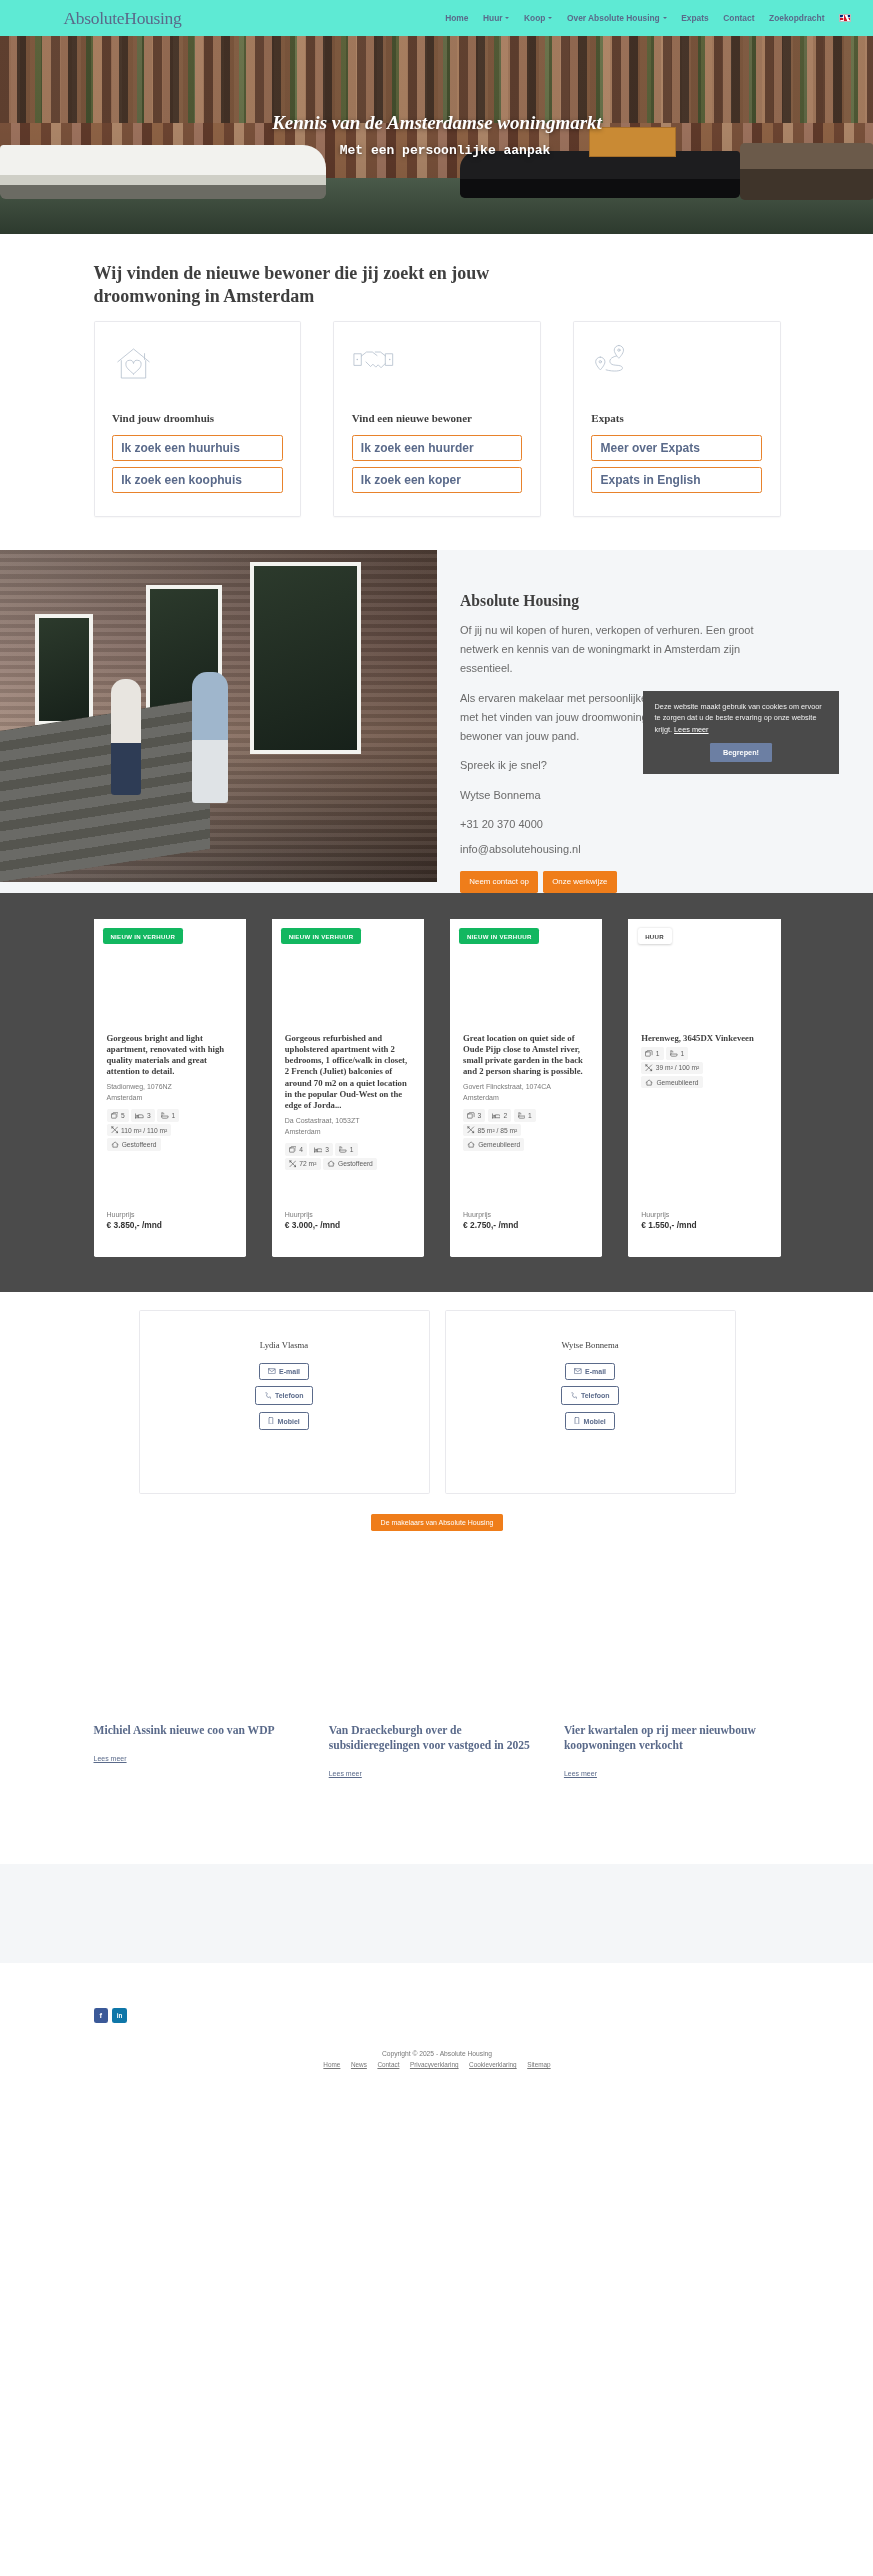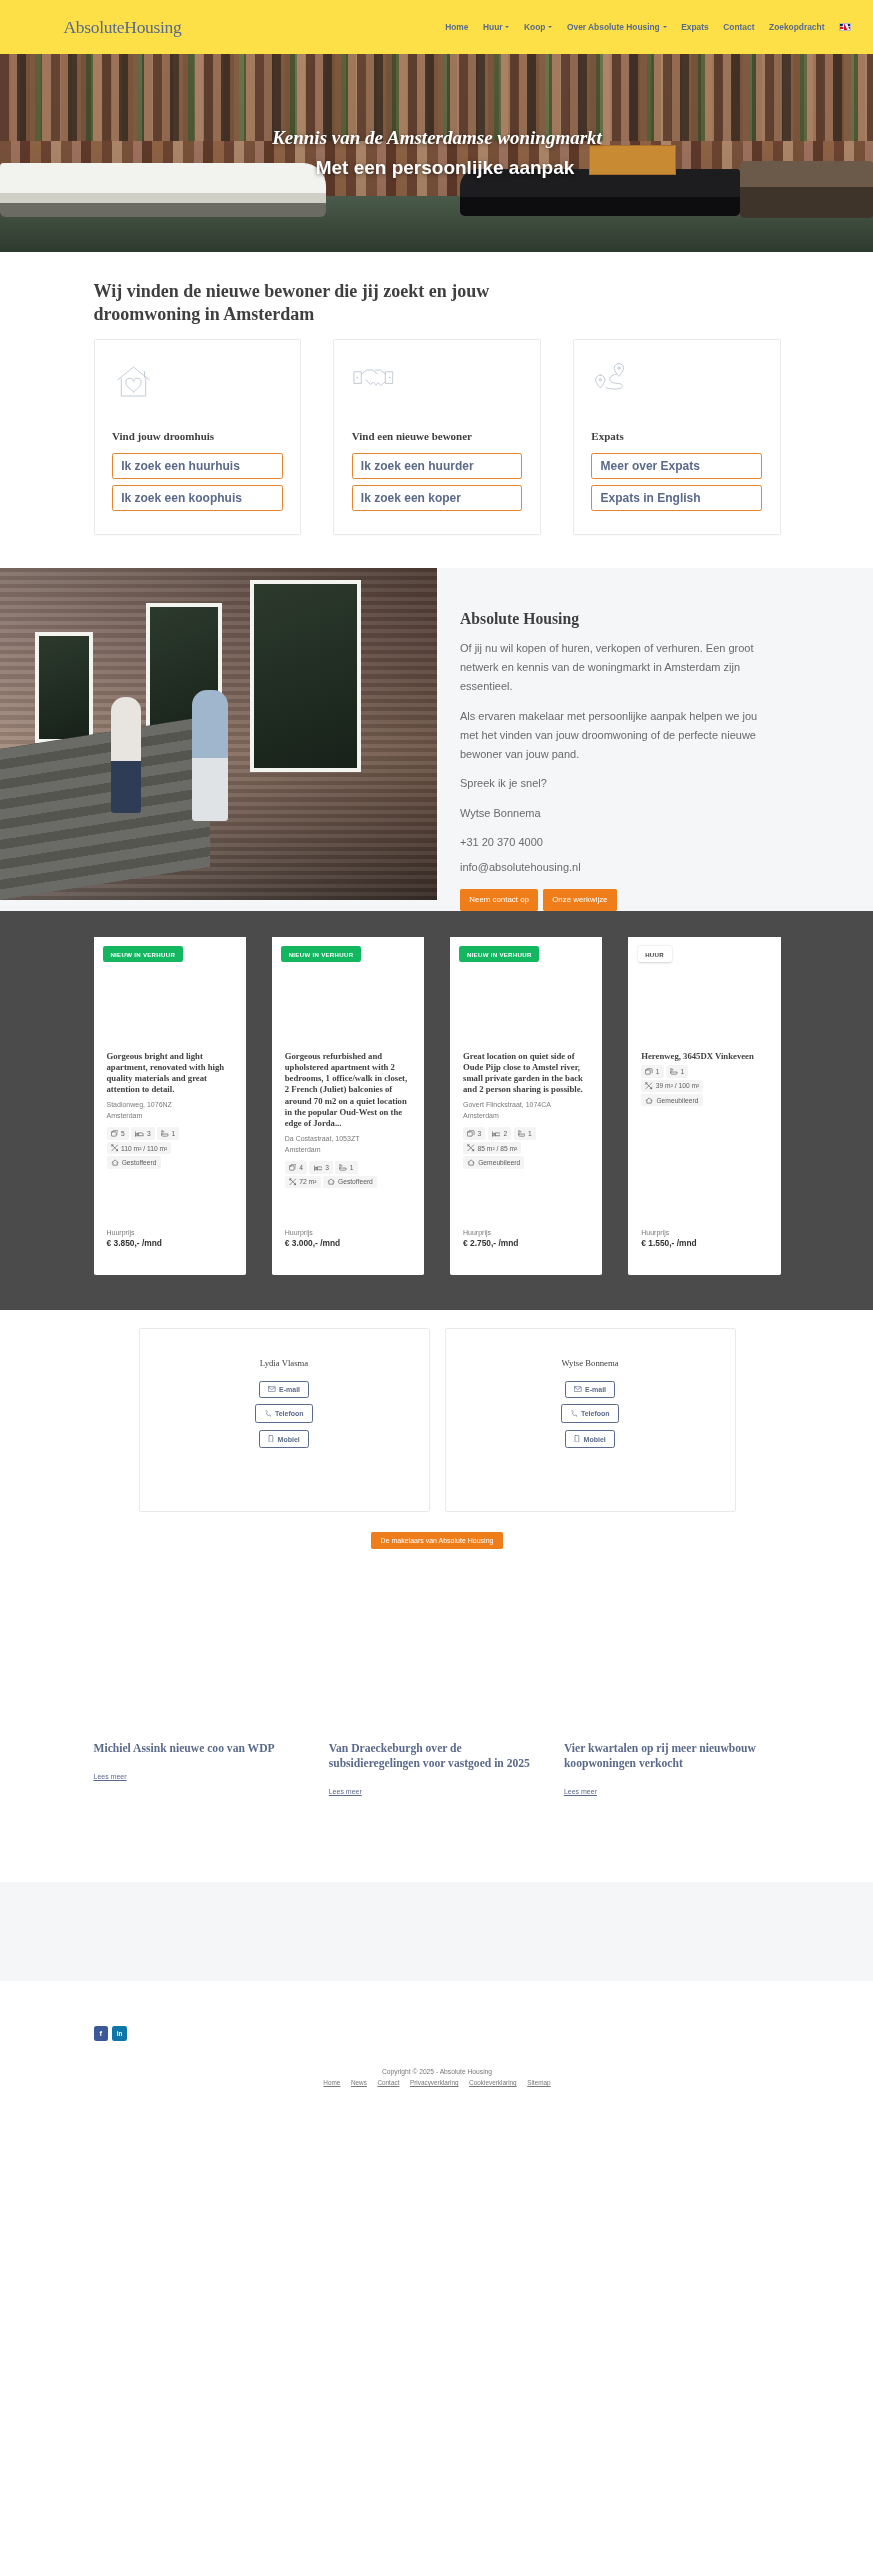--- a/index.html
+++ b/index.html
@@ -7,22 +7,22 @@
     width: 874px;
     font-family: "Liberation Sans", sans-serif;
     background: #ffffff;
     color: #444;
     overflow-x: hidden;
   }
   .wrap { width: 687px; margin: 0 auto; }
 
   
   header.site-header {
-    height: 54px;
-    background: #fde047;
+    height: 36px;
+    background: #5eead4;
     display: flex;
     align-items: center;
     position: relative;
     z-index: 20;
     padding-left: 36px;
   }
   .header-inner { width: 804px; margin: 0 auto; display: flex; align-items: center; }
   .logo {
     font-family: "Liberation Serif", serif;
     font-size: 17.5px;
@@ -128,22 +128,22 @@
     font-family: "Liberation Serif", serif;
     font-size: 19px;
     line-height: 1.15;
     color: #fff;
     font-weight: 700;
     text-shadow: 0 1.2px 4.7px rgba(0,0,0,.55);
     max-width: 384px;
     font-style: italic;
   }
   .hero-sub {
-    font-family: Liberation Sans, sans-serif;
-    font-size: 19px;
+    font-family: Liberation Mono, monospace;
+    font-size: 13px;
     color: #fff;
     font-weight: 700;
     margin-top: 8.2px;
     text-shadow: 0 1.2px 4.7px rgba(0,0,0,.55);
     margin-left: 16px;
   }
 
   
   .services { background: #fff; padding: 28px 0 33px; position: relative; }
   .section-title {
@@ -443,20 +443,27 @@
               <circle cx="16" cy="34" r="2" fill="none" stroke="currentColor" stroke-width="1.4" stroke-linecap="round" stroke-linejoin="round"></circle>
               <path d="M44 24 C34 26 30 32 34 37 C38 42 52 38 54 44 C56 50 40 52 26 48" fill="none" stroke="currentColor" stroke-width="1.4" stroke-linecap="round" stroke-linejoin="round"></path>
             </svg></div>
           <div class="card-title">Expats</div>
           <button class="pill-btn">Meer over Expats</button>
           <button class="pill-btn">Expats in English</button>
         </div>
       </div>
   </div>
 
+  <div class="cookie-banner">
+    <div class="cookie-text">
+      <span>Deze website maakt gebruik van cookies om ervoor te zorgen dat u de beste ervaring op onze website krijgt.</span>
+      <span class="cookie-link">Lees meer</span>
+    </div>
+    <button class="cookie-btn">Begrepen!</button>
+  </div>
 </section>
 
 <section class="about">
   <div class="about-img">
     <div class="brick"></div>
     <div class="win" style="left:146px;top:35px;width:76px;height:146px;"></div>
     <div class="win" style="left:250px;top:11.6px;width:111px;height:192px;"></div>
     <div class="win" style="left:35px;top:64px;width:58px;height:111px;"></div>
     <div class="stairs"></div>
     <div class="person-a"></div>

